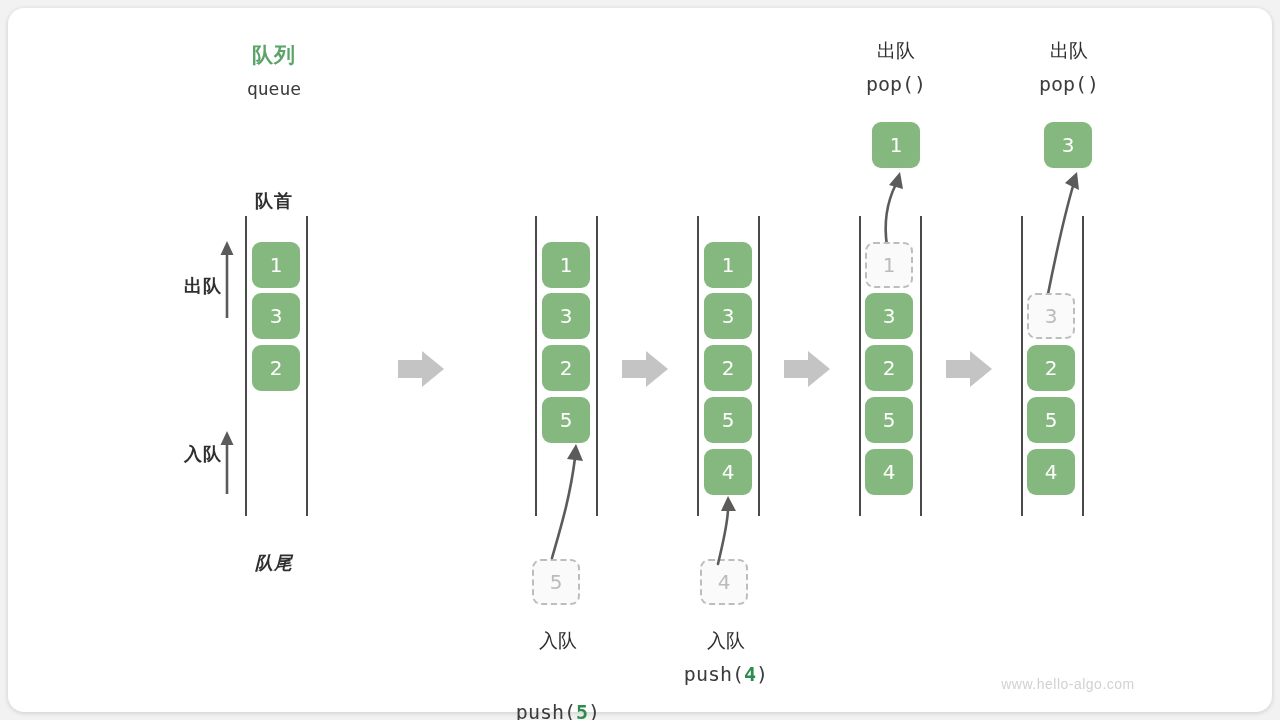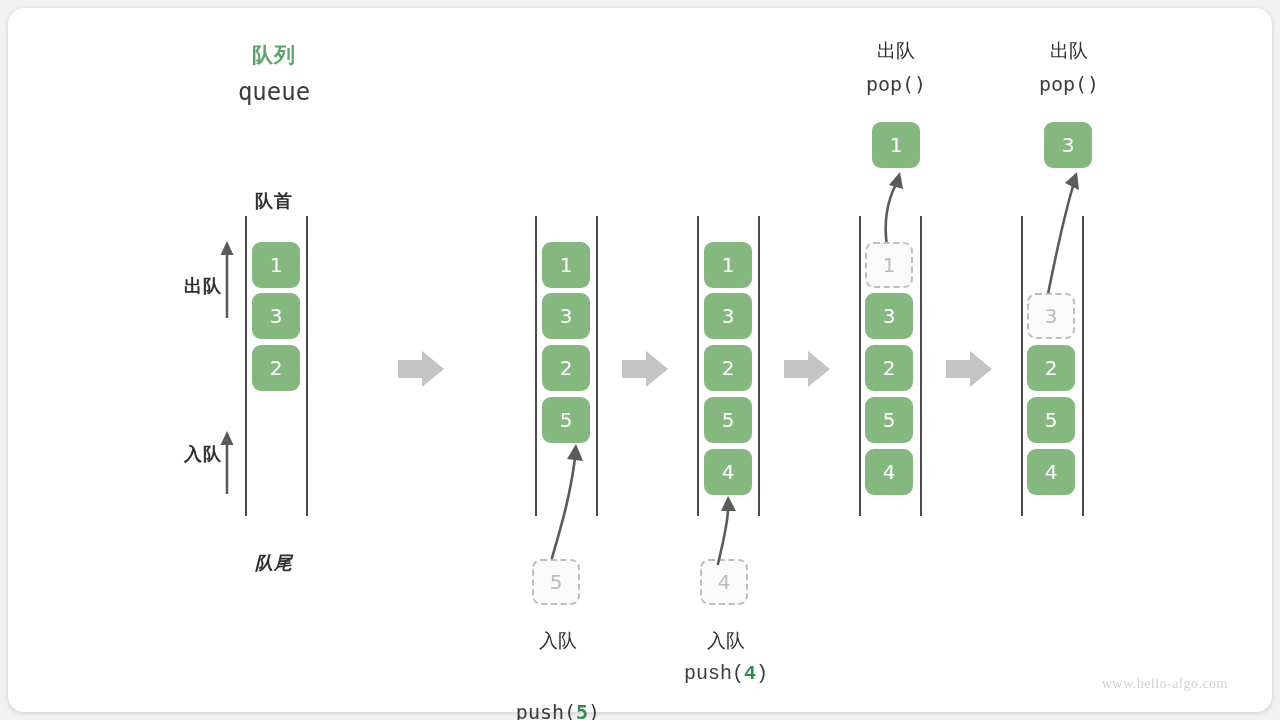--- a/index.html
+++ b/index.html
@@ -35,21 +35,21 @@
   .title-cn {
     font-family: "DejaVu Sans", sans-serif;
     font-weight: bold;
     font-size: 21px;
     color: #5aa469;
     text-align: center;
     letter-spacing: 1px;
   }
   .title-en {
     font-family: "DejaVu Sans Mono", monospace;
-    font-size: 24px;
+    font-size: 18px;
     color: #3c3c3c;
     text-align: center;
   }
   .label-cn {
     font-family: "DejaVu Sans", sans-serif;
     font-weight: bold;
     font-size: 18px;
     color: #2f2f2f;
     text-align: center;
     letter-spacing: 1px;
@@ -65,24 +65,24 @@
     font-size: 20px;
     color: #3c3c3c;
     text-align: center;
     white-space: pre;
   }
   .op-code .arg {
     color: #2e8b4f;
     font-weight: bold;
   }
   .watermark {
-    font-family: Liberation Serif, serif;
+    font-family: Liberation Sans, sans-serif;
     font-size: 14px;
     color: #d2d2d2;
-    text-align: right;
+    text-align: center;
     letter-spacing: 0.5px;
   }
 
   
   .rail {
     position: absolute;
     width: 1.6px;
     background: #4a4a4a;
   }
   .cell {
@@ -183,21 +183,21 @@
       <div class="cell" style="left:696px; top:441px;">4</div>
 
       <div class="cell ghost" style="left:692px; top:551px;">4</div>
 
       <svg class="curvearrow" style="left:692px; top:482px;" width="60" height="78">
         <path d="M 18 74 C 22 56, 27 38, 28 20" stroke="#5d5a5a" stroke-width="2.6" fill="none" stroke-linecap="round"></path>
         <polygon points="28,6 21,21 36,21" fill="#5d5a5a"></polygon>
       </svg>
 
       <div class="abs op-cn" style="left:638px; top:620px; width:160px;">入队</div>
-      <div class="abs op-code" style="left:638px; top:654px; width:160px;font-family:Liberation Mono, monospace;"><span>push(</span><span class="arg">4</span><span>)</span></div>
+      <div class="abs op-code" style="left:638px; top:654px; width:160px;"><span>push(</span><span class="arg">4</span><span>)</span></div>
     </div>
 
     <svg class="flowarrow" style="left:776px; top:341px;" width="48" height="40">
       <polygon points="0,11 24,11 24,2 46,20 24,38 24,29 0,29" fill="#c4c4c4"></polygon>
     </svg>
 
     <div class="abs">
       <div class="abs op-cn" style="left:813px; top:30px; width:150px;">出队</div>
       <div class="abs op-code" style="left:813px; top:64px; width:150px;">pop()</div>
 

